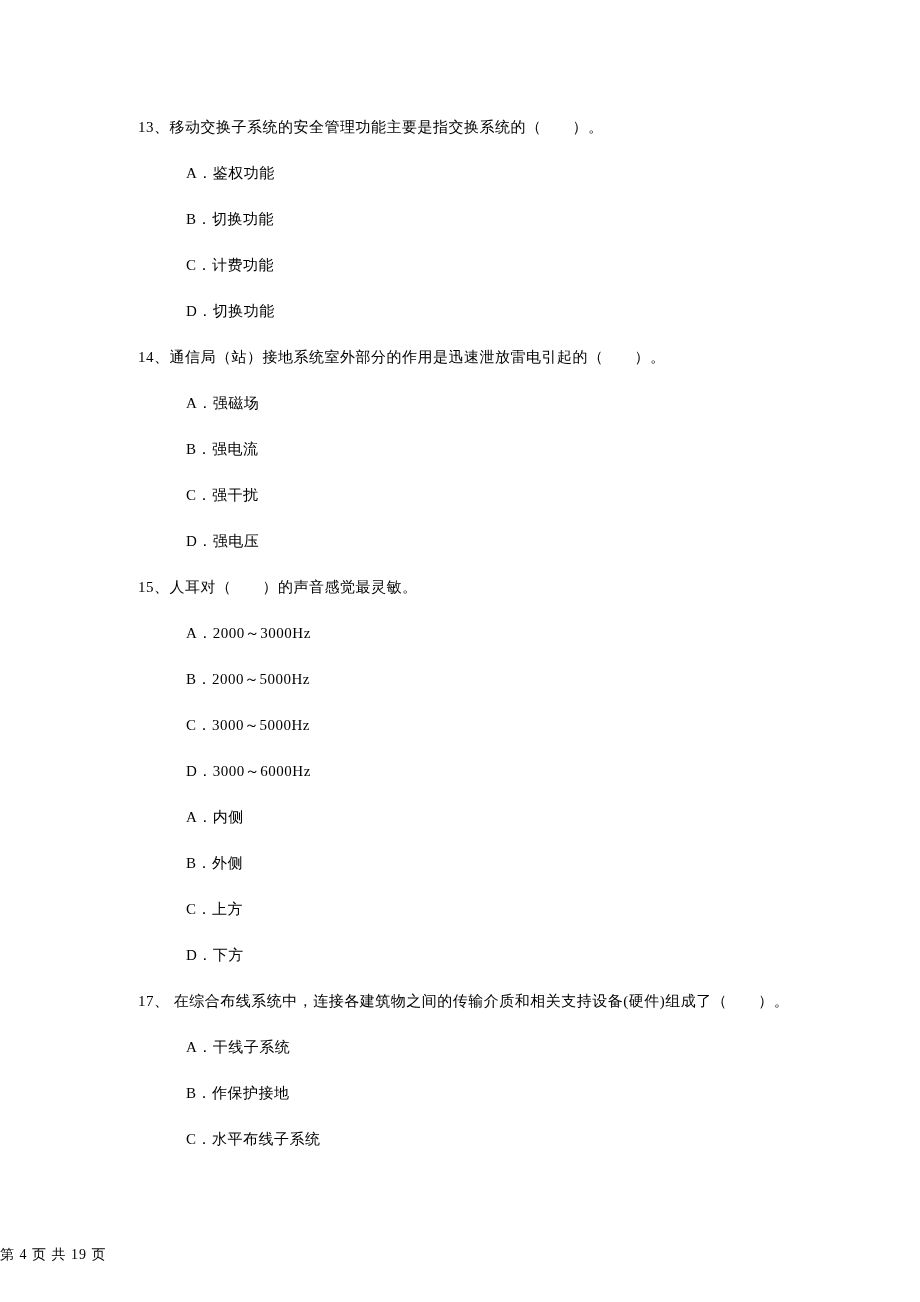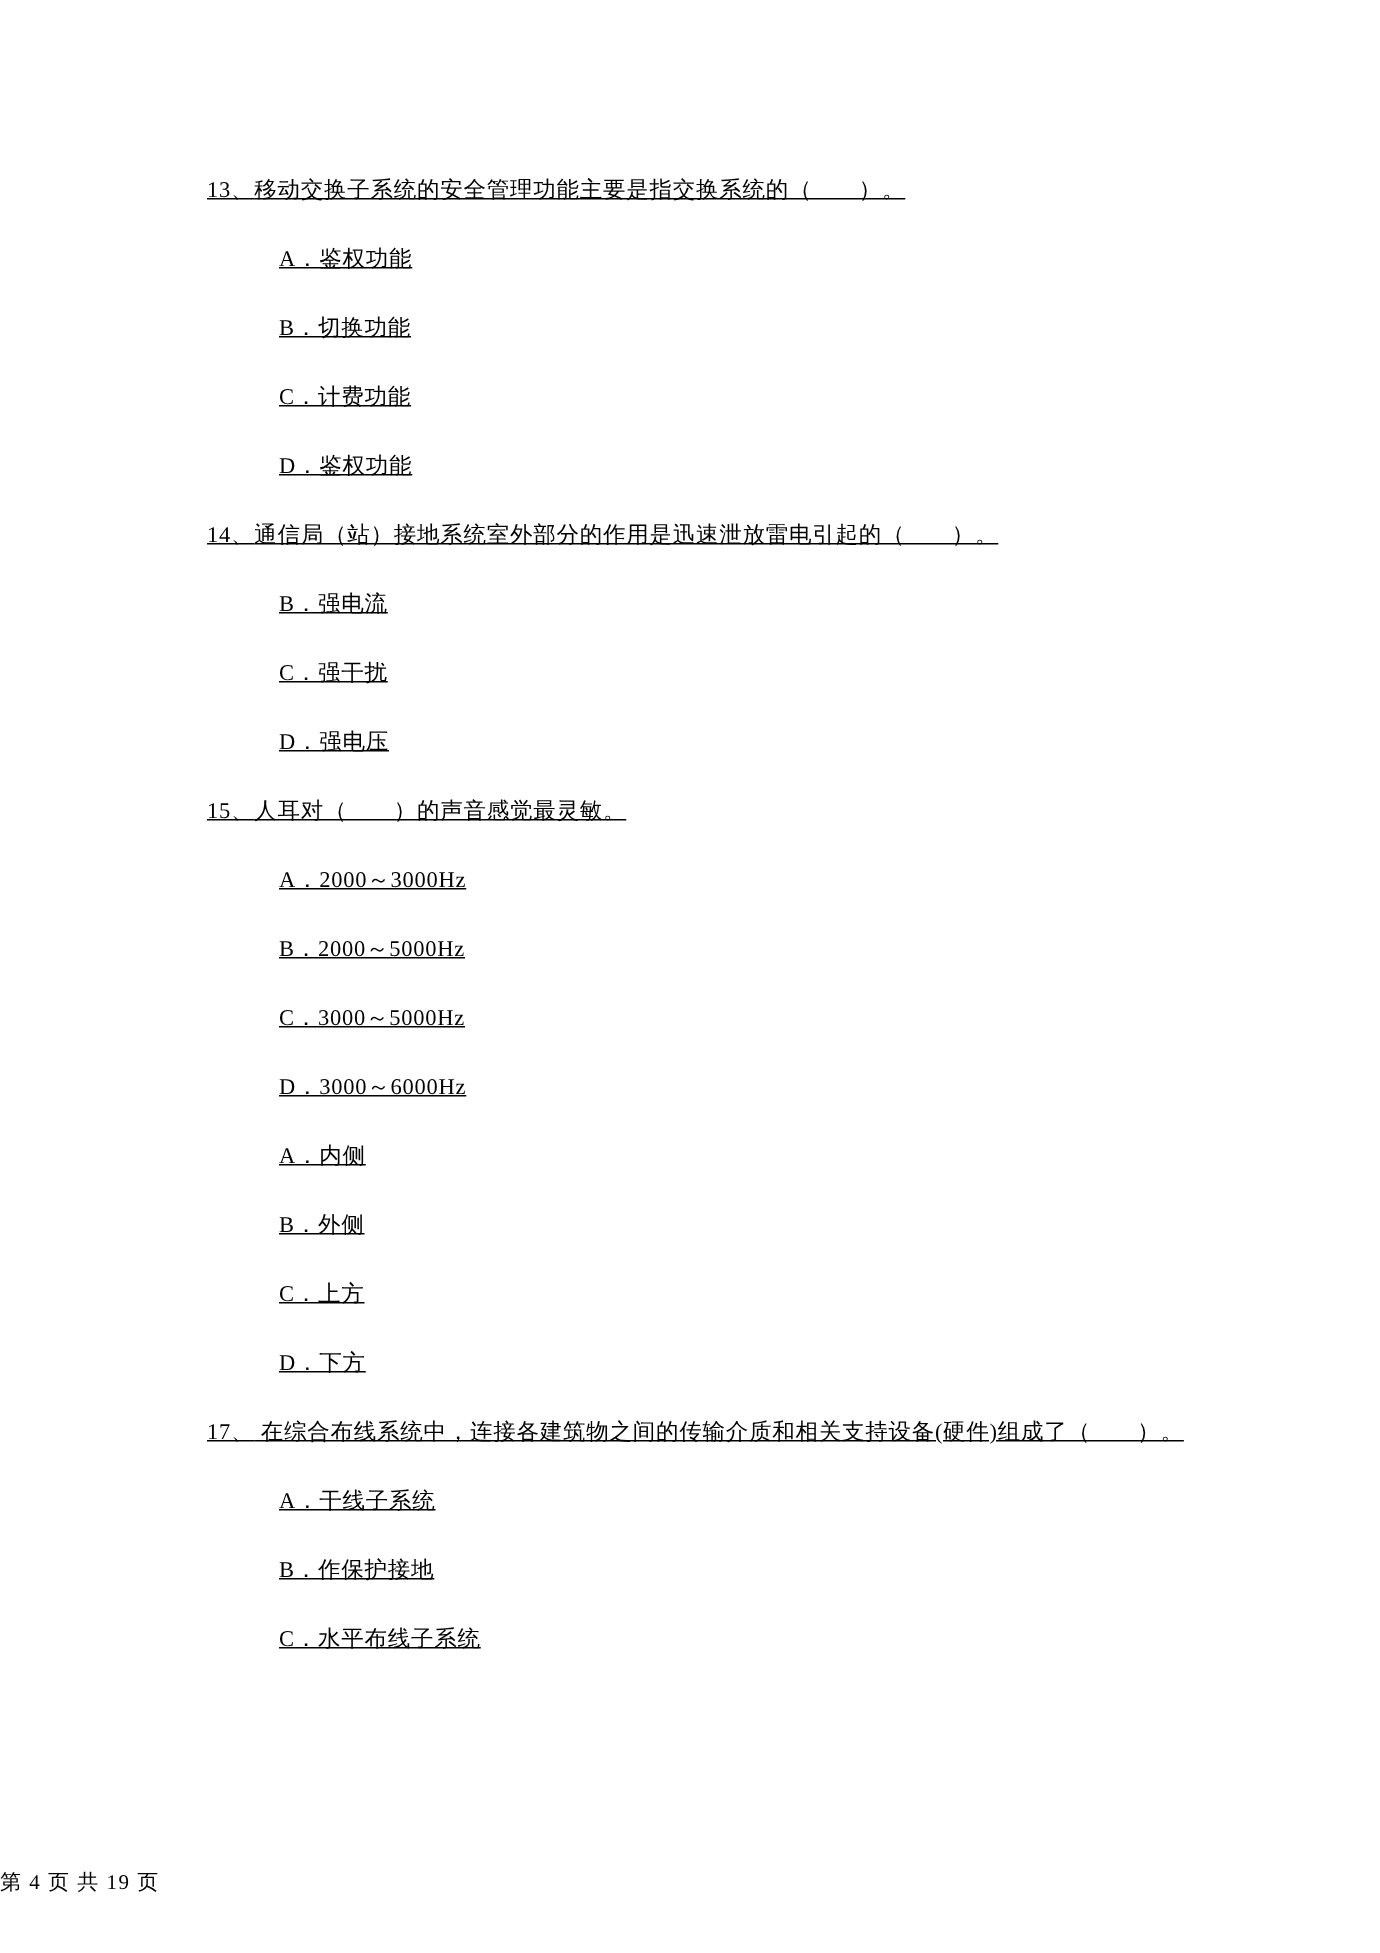--- a/index.html
+++ b/index.html
@@ -14,21 +14,20 @@
     width: 920px;
     min-height: 1302px;
     box-sizing: border-box;
     padding-top: 115px;
     padding-left: 138px;
     padding-right: 130px;
     position: relative;
   }
   .question {
     margin-bottom: 22px;
-    text-decoration: underline;
   }
   .q-text {
     line-height: 1.6;
     margin-bottom: 22px;
     letter-spacing: 0.5px;
   }
   .options {
     padding-left: 48px;
   }
   .option {
@@ -55,29 +54,30 @@
 <div class="page">
 
   <div class="question">
     <div class="q-text">
       <span>13</span>、<span>移动交换子系统的安全管理功能主要是指交换系统的（　　）。</span>
     </div>
     <div class="options">
       <div class="option">A．鉴权功能</div>
       <div class="option">B．切换功能</div>
       <div class="option">C．计费功能</div>
-      <div class="option">D．鉴权功能</div>
+      <div class="option">D．切换功能</div>
     </div>
   </div>
 
   <div class="question">
     <div class="q-text">
       <span>14</span>、<span>通信局（站）接地系统室外部分的作用是迅速泄放雷电引起的（　　）。</span>
     </div>
     <div class="options">
+      <div class="option">A．强磁场</div>
       <div class="option">B．强电流</div>
       <div class="option">C．强干扰</div>
       <div class="option">D．强电压</div>
     </div>
   </div>
 
   <div class="question">
     <div class="q-text">
       <span>15</span>、<span>人耳对（　　）的声音感觉最灵敏。</span>
     </div>

